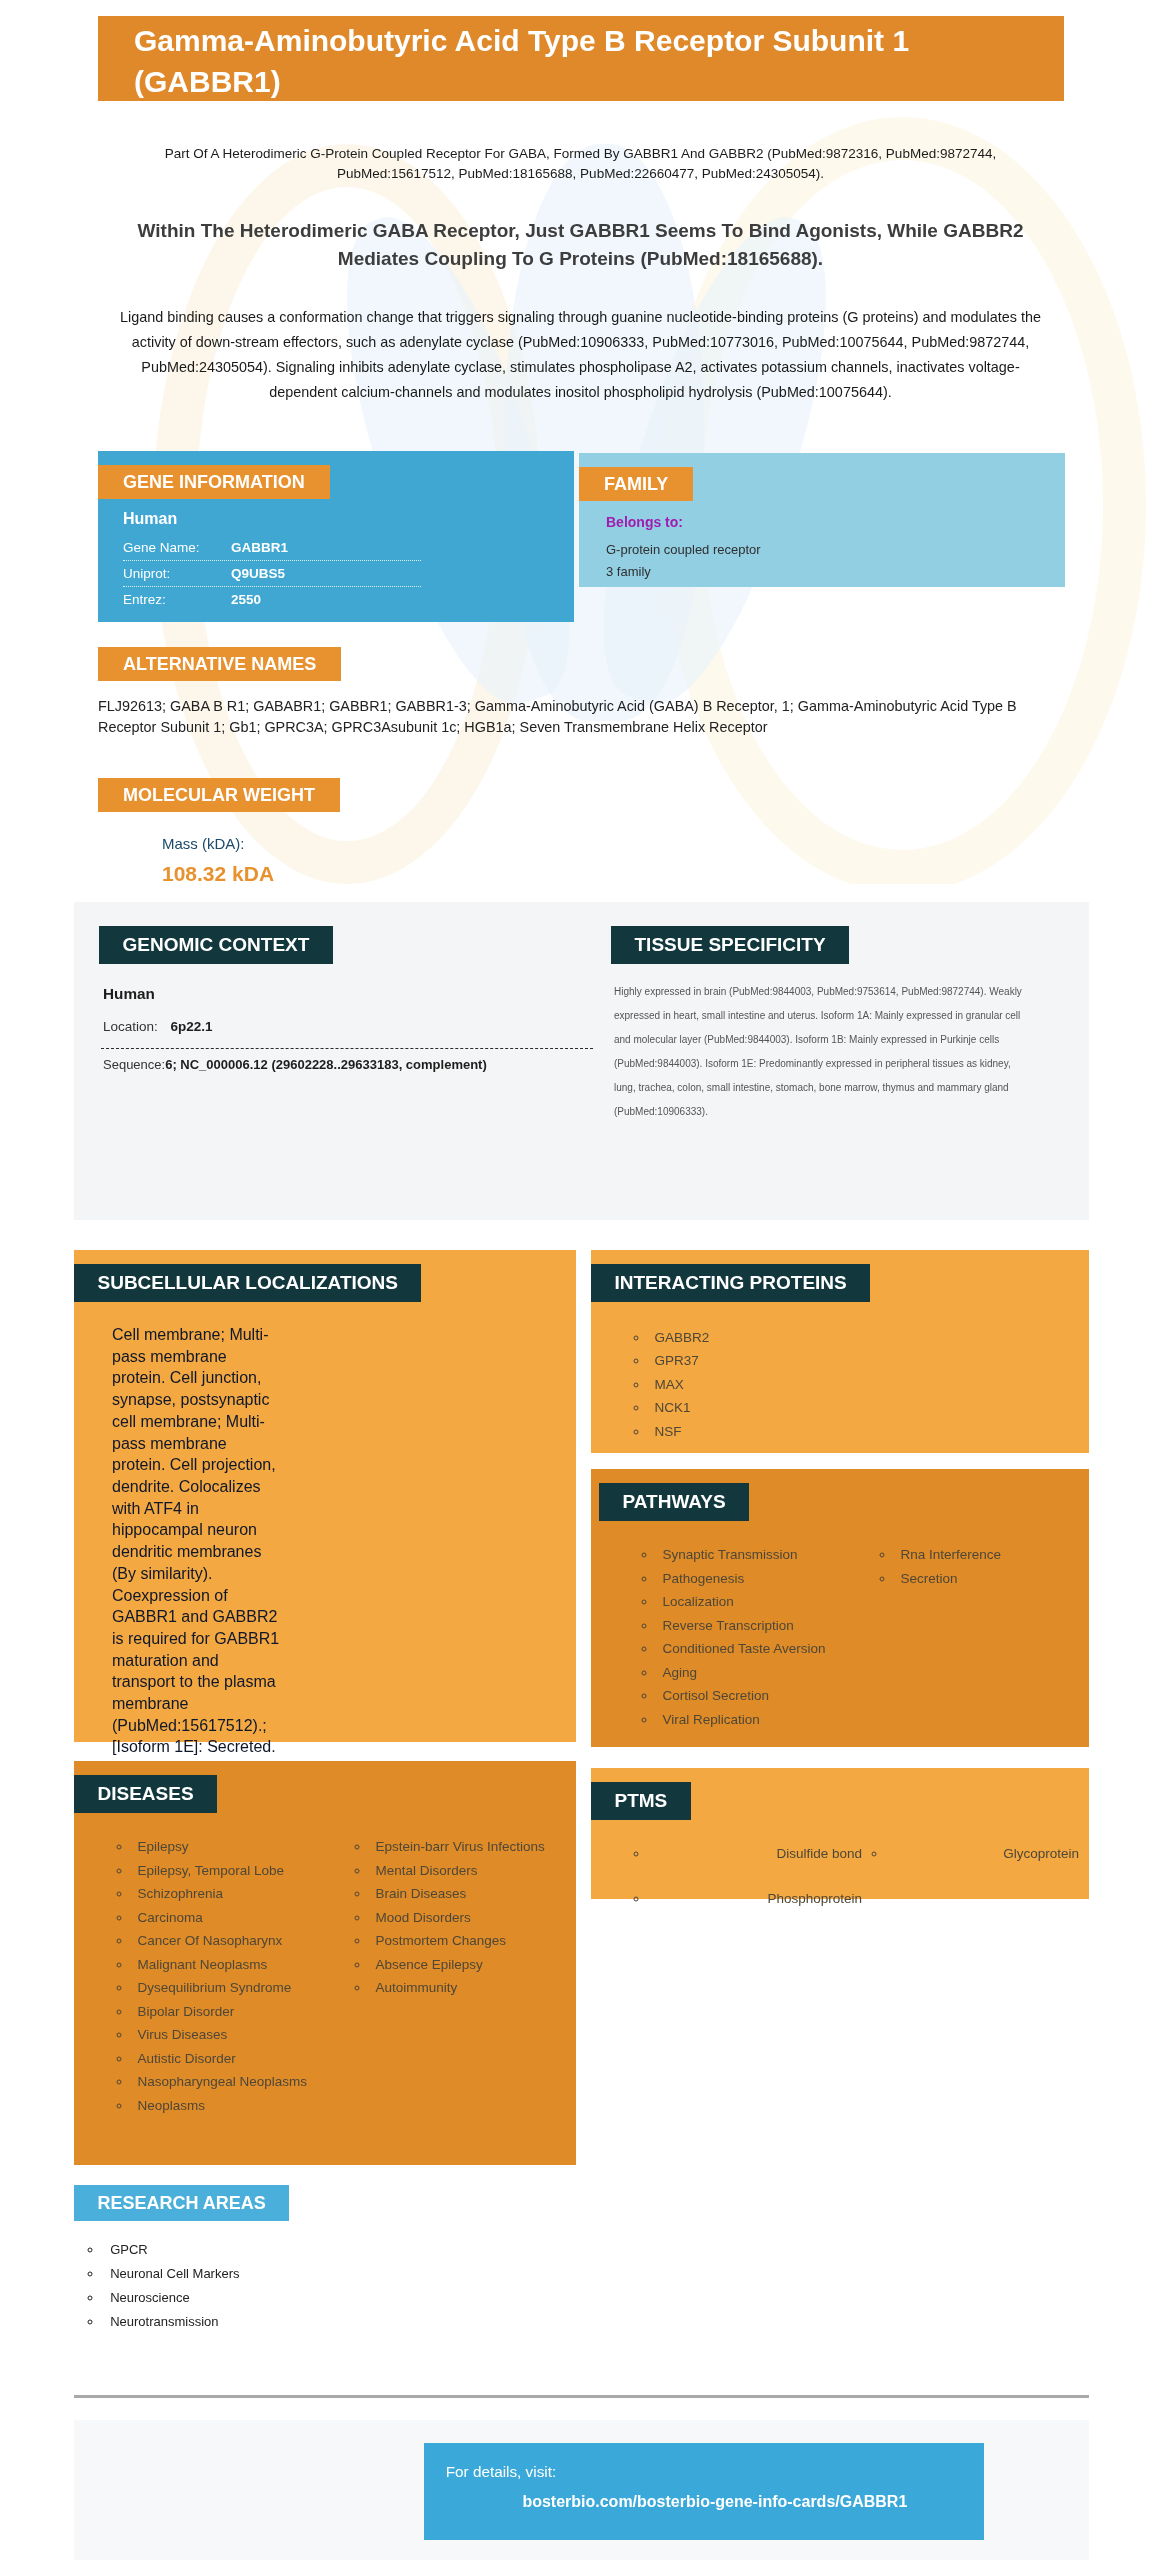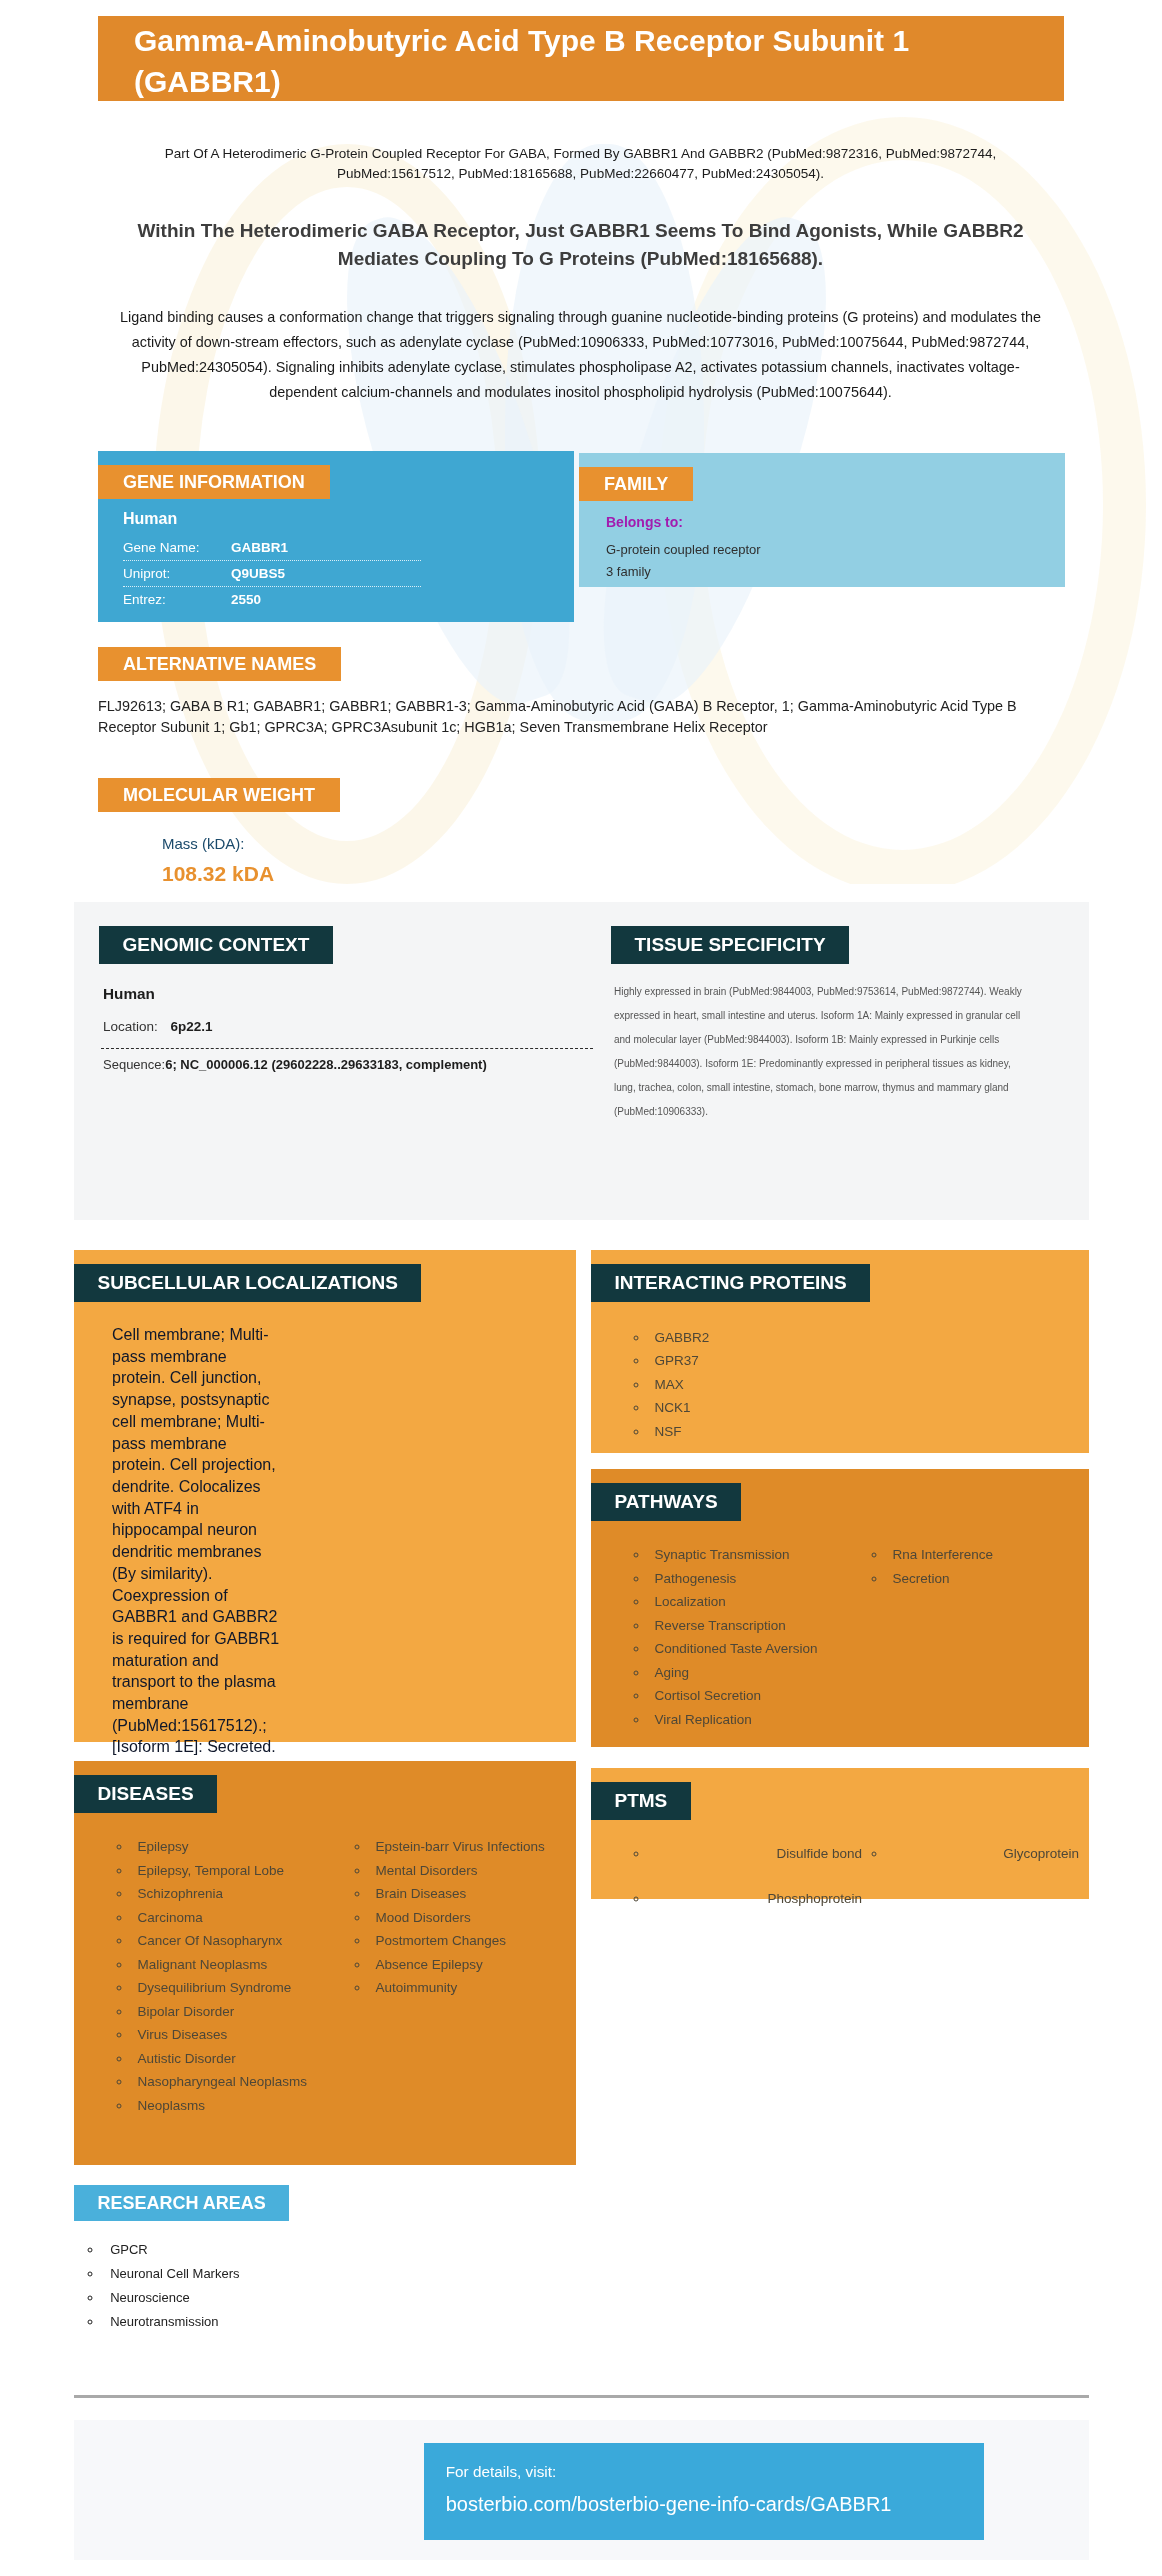--- a/index.html
+++ b/index.html
@@ -76,21 +76,21 @@
   
   .box { position:absolute; z-index:1; }
   .box .header-teal { margin-top:14.4px; }
   .box-light { background:#f3a842; }
   .box-dark  { background:#df8b28; }
 
   #subcell-box { left:74px; top:1250px; width:502px; height:492px; }
   #subcell-text { margin:21.7px 0 0 38px; width:171px; font-size:16px; color:#0f172a; line-height:21.7px; }
 
   #interacting-box { left:591px; top:1250px; width:498px; height:203px; }
-  #pathways-box { left:591px; top:1469px; width:498px; height:278px; }
+  #pathways-box { left:591px; top:1469px; width:498px; height:278px;padding-left:8px; }
   #diseases-box { left:74px; top:1761px; width:502px; height:404px; }
   #ptms-box { left:591px; top:1768px; width:498px; height:131px; }
 
   ul.blist { list-style:circle outside; margin:23.5px 0 0 58px; padding:0; font-size:13.5px;
              color:#4e4737; line-height:23.5px; }
   ul.blist li { padding-left:5.4px; }
   .cols { display:flex; }
   .cols ul.blist { margin-top:21.7px; }
   .col-1 { width:271px; }
   .col-2 { width:217px; }
@@ -106,21 +106,21 @@
   #research-list ul { list-style:circle outside; margin:0 0 0 29px; padding:0; font-size:13px;
                       color:#222222; line-height:24px; }
   #research-list li { padding-left:7.2px; }
 
   
   #divider { left:74px; top:2395px; width:1015px; height:2.7px; background:#a9a9a9; }
   #footer-panel { left:74px; top:2420px; width:1015px; height:140px; background:#f7f8fa; }
   #footer-blue { position:absolute; left:350px; top:22.6px; width:560px; height:97px;
                  background:#3aa9da; color:#ffffff; padding:20px 0 0 21.7px; }
   #footer-visit { font-size:15.3px; }
-  #footer-url { font-size:20px; font-weight:normal; margin-top:12.6px; }
+  #footer-url { font-size:16px; font-weight:bold; margin-top:12.6px;text-align:center; }
 </style>
 </head>
 <body>
 
 <div class="page">
 
   <div class="watermark">
     <div class="wm-ring wm-ring-left"></div>
     <div class="wm-ring wm-ring-right"></div>
     <div class="wm-petal wm-petal-center"></div>

